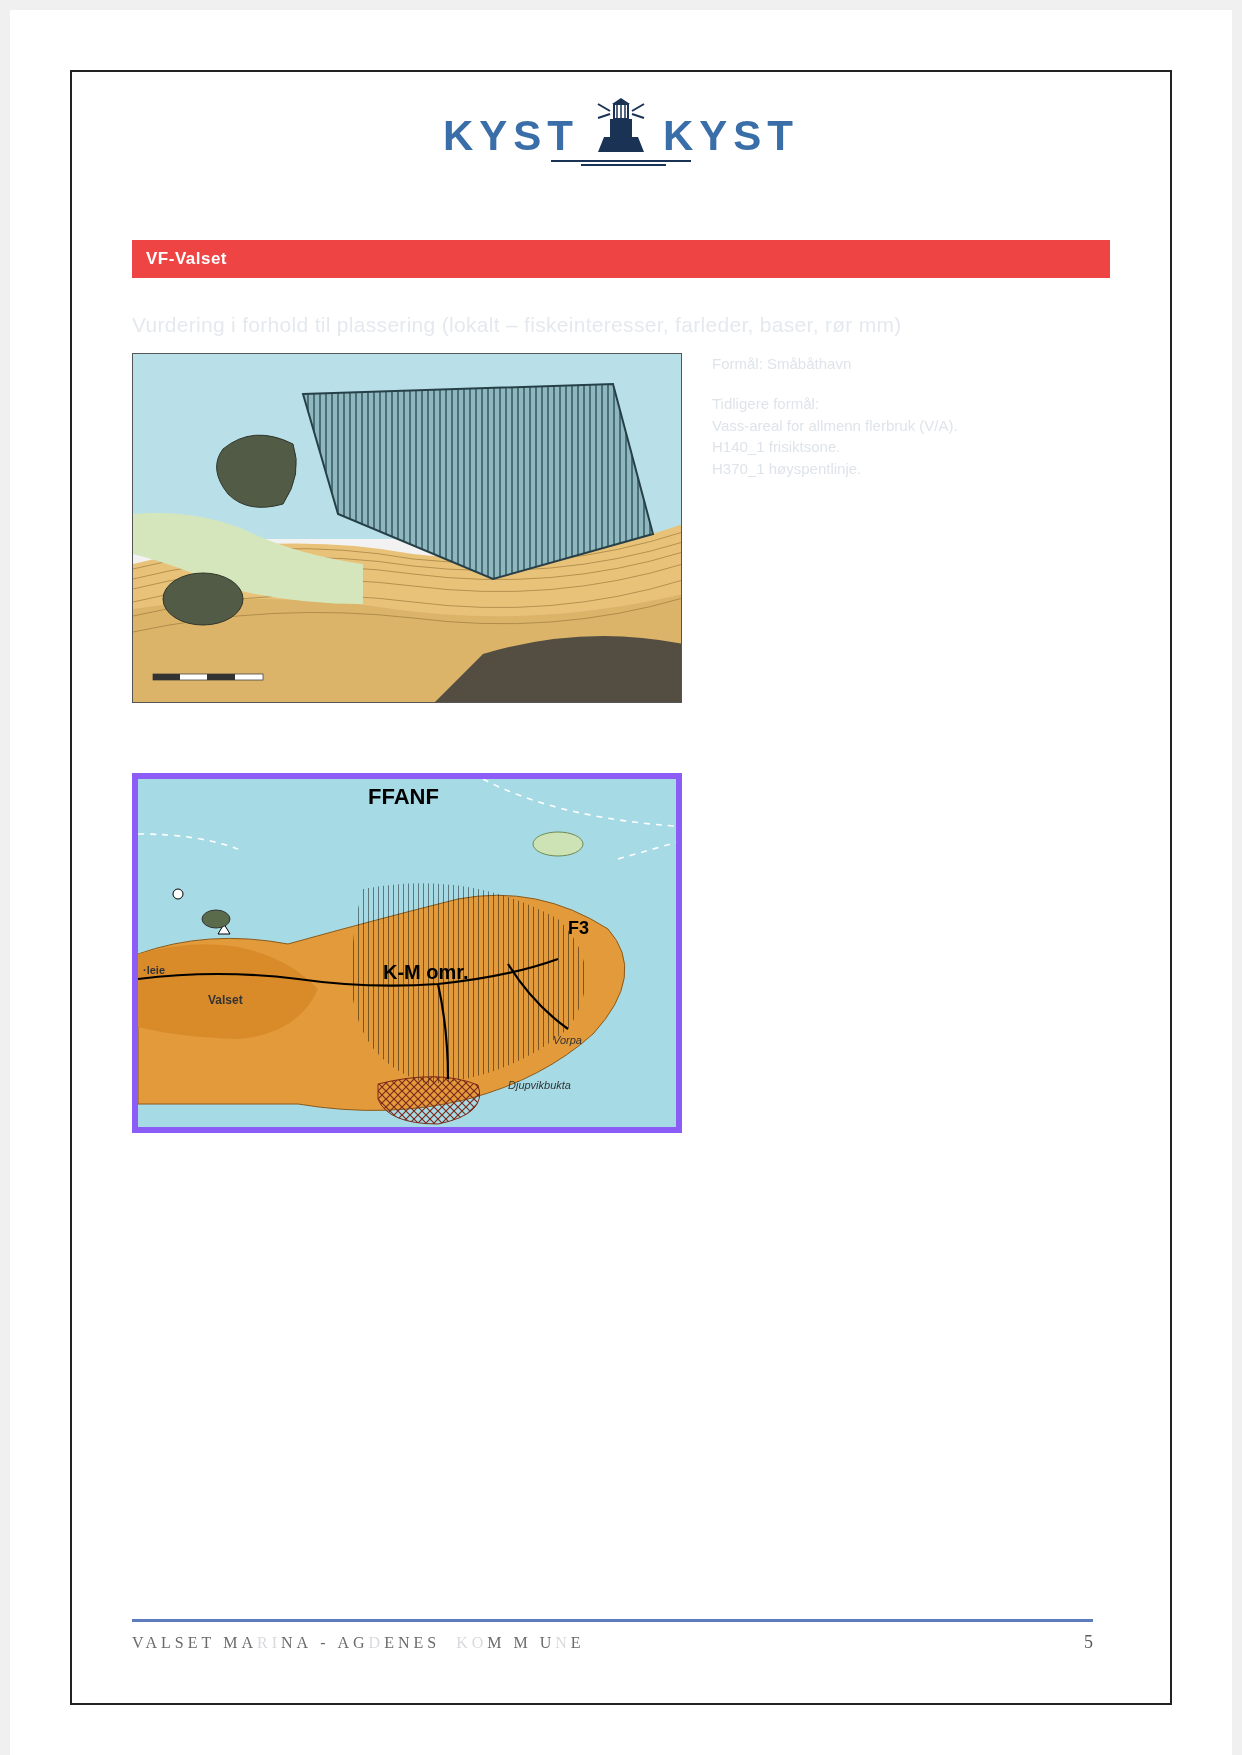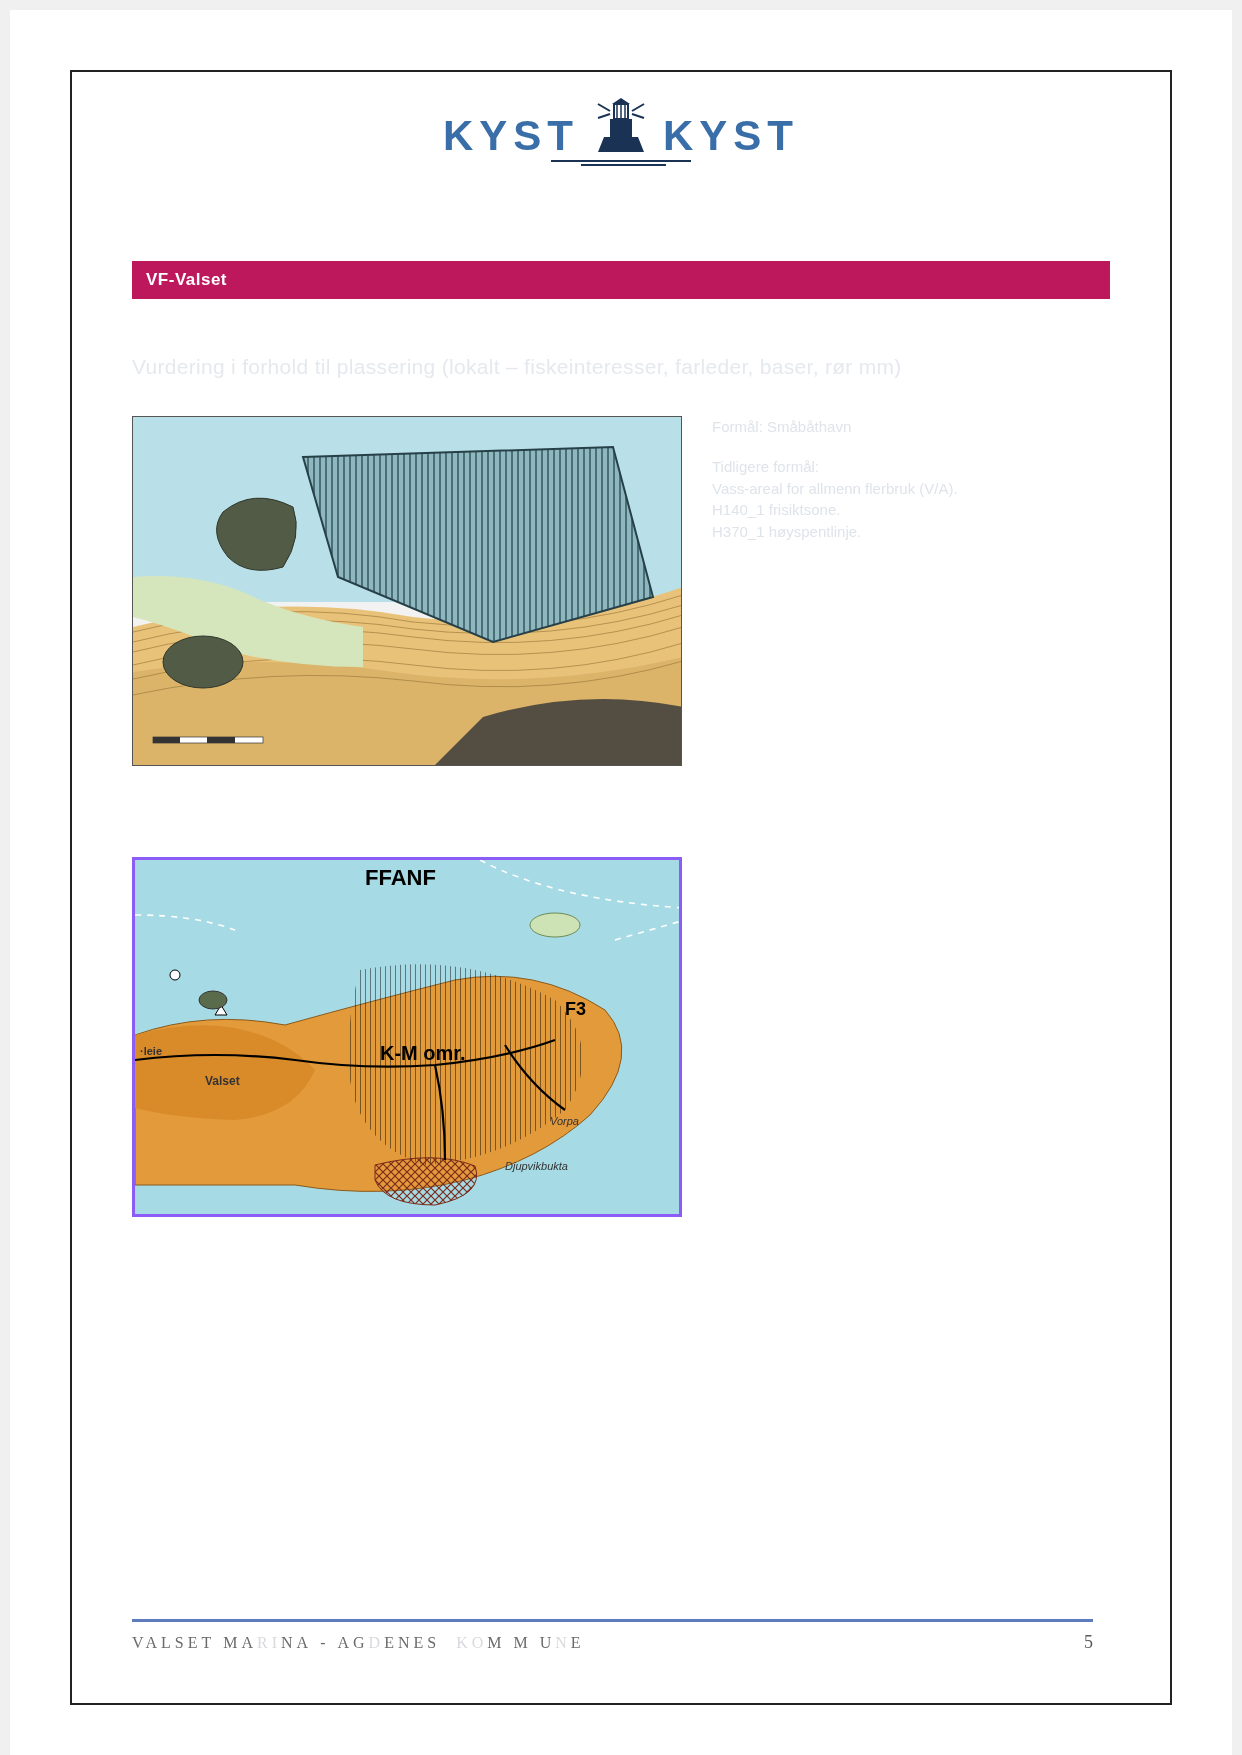--- a/index.html
+++ b/index.html
@@ -18,21 +18,20 @@
     padding: 60px;
   }
   .page-inner {
     border: 2px solid #222;
     width: 100%;
     height: 100%;
     position: relative;
     padding: 40px 60px 48px 60px;
     display: flex;
     flex-direction: column;
-    gap: 21px;
   }
 
   
   .logo-wrap {
     display: flex;
     justify-content: center;
     margin-bottom: 80px;
   }
   .logo {
     display: flex;
@@ -60,21 +59,21 @@
     left: 50%;
     transform: translateX(-50%);
     width: 140px;
     height: 8px;
   }
   .logo-underline .line1 { position:absolute; bottom:4px; left:0; right:0; height:2px; background:#1a3355; }
   .logo-underline .line2 { position:absolute; bottom:0; left:30px; right:25px; height:2px; background:#1a3355; }
 
   
   .area-header {
-    background: #be185d;
+    background: #ef4444;
     padding: 9px 14px;
     margin-bottom: 35px;
   }
   .area-header-title {
     font-family: Verdana, Arial, sans-serif;
     font-size: 17px;
     font-weight: 700;
     color: #ffffff;
     letter-spacing: 0.5px;
   }
@@ -112,21 +111,21 @@
     font-family: Verdana, Arial, sans-serif;
     font-size: 15px;
     line-height: 1.45;
   }
   .side-text .label { color:#dfe4ea; font-weight:400; }
   .side-text .group { margin-bottom: 18px; }
 
   
   .map2-wrap { margin-top: 10px; }
   .map2-frame {
-    border: 3px solid #8b5cf6;
+    border: 6px solid #8b5cf6;
     background:#5eead4;
     width: 550px;
     height: 360px;
     overflow: hidden;
   }
 
   
   .footer {
     position: absolute;
     left: 60px;

